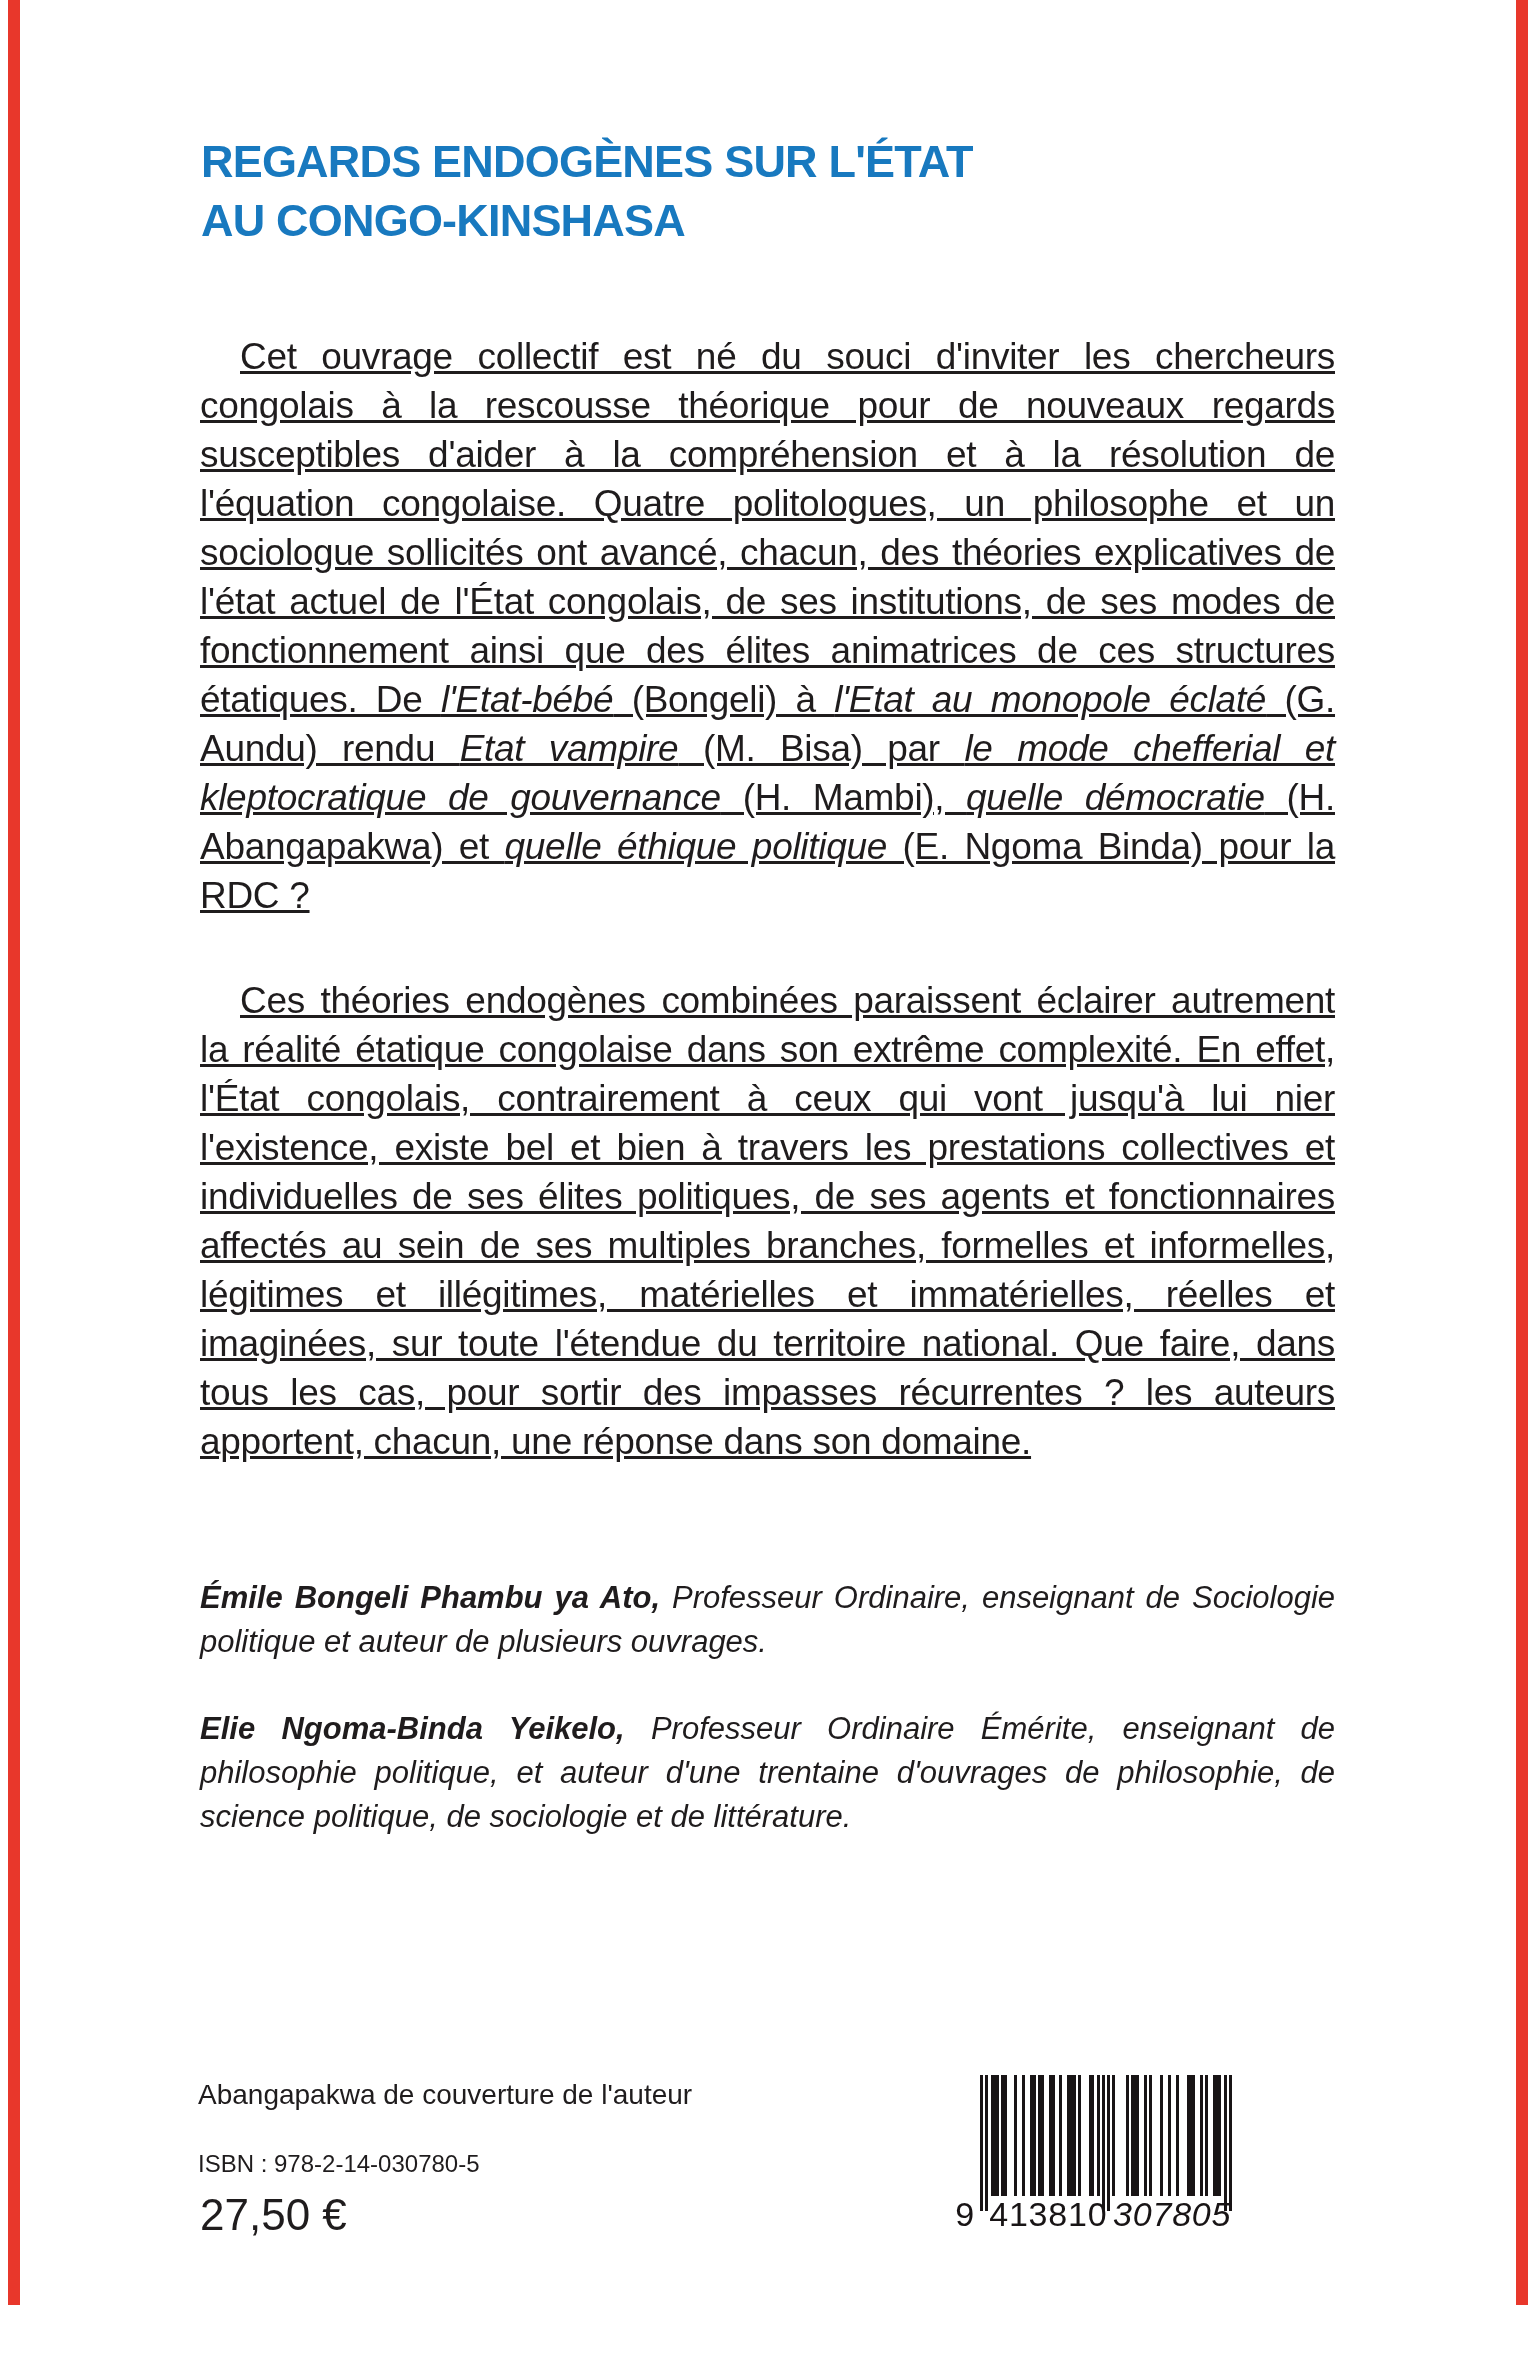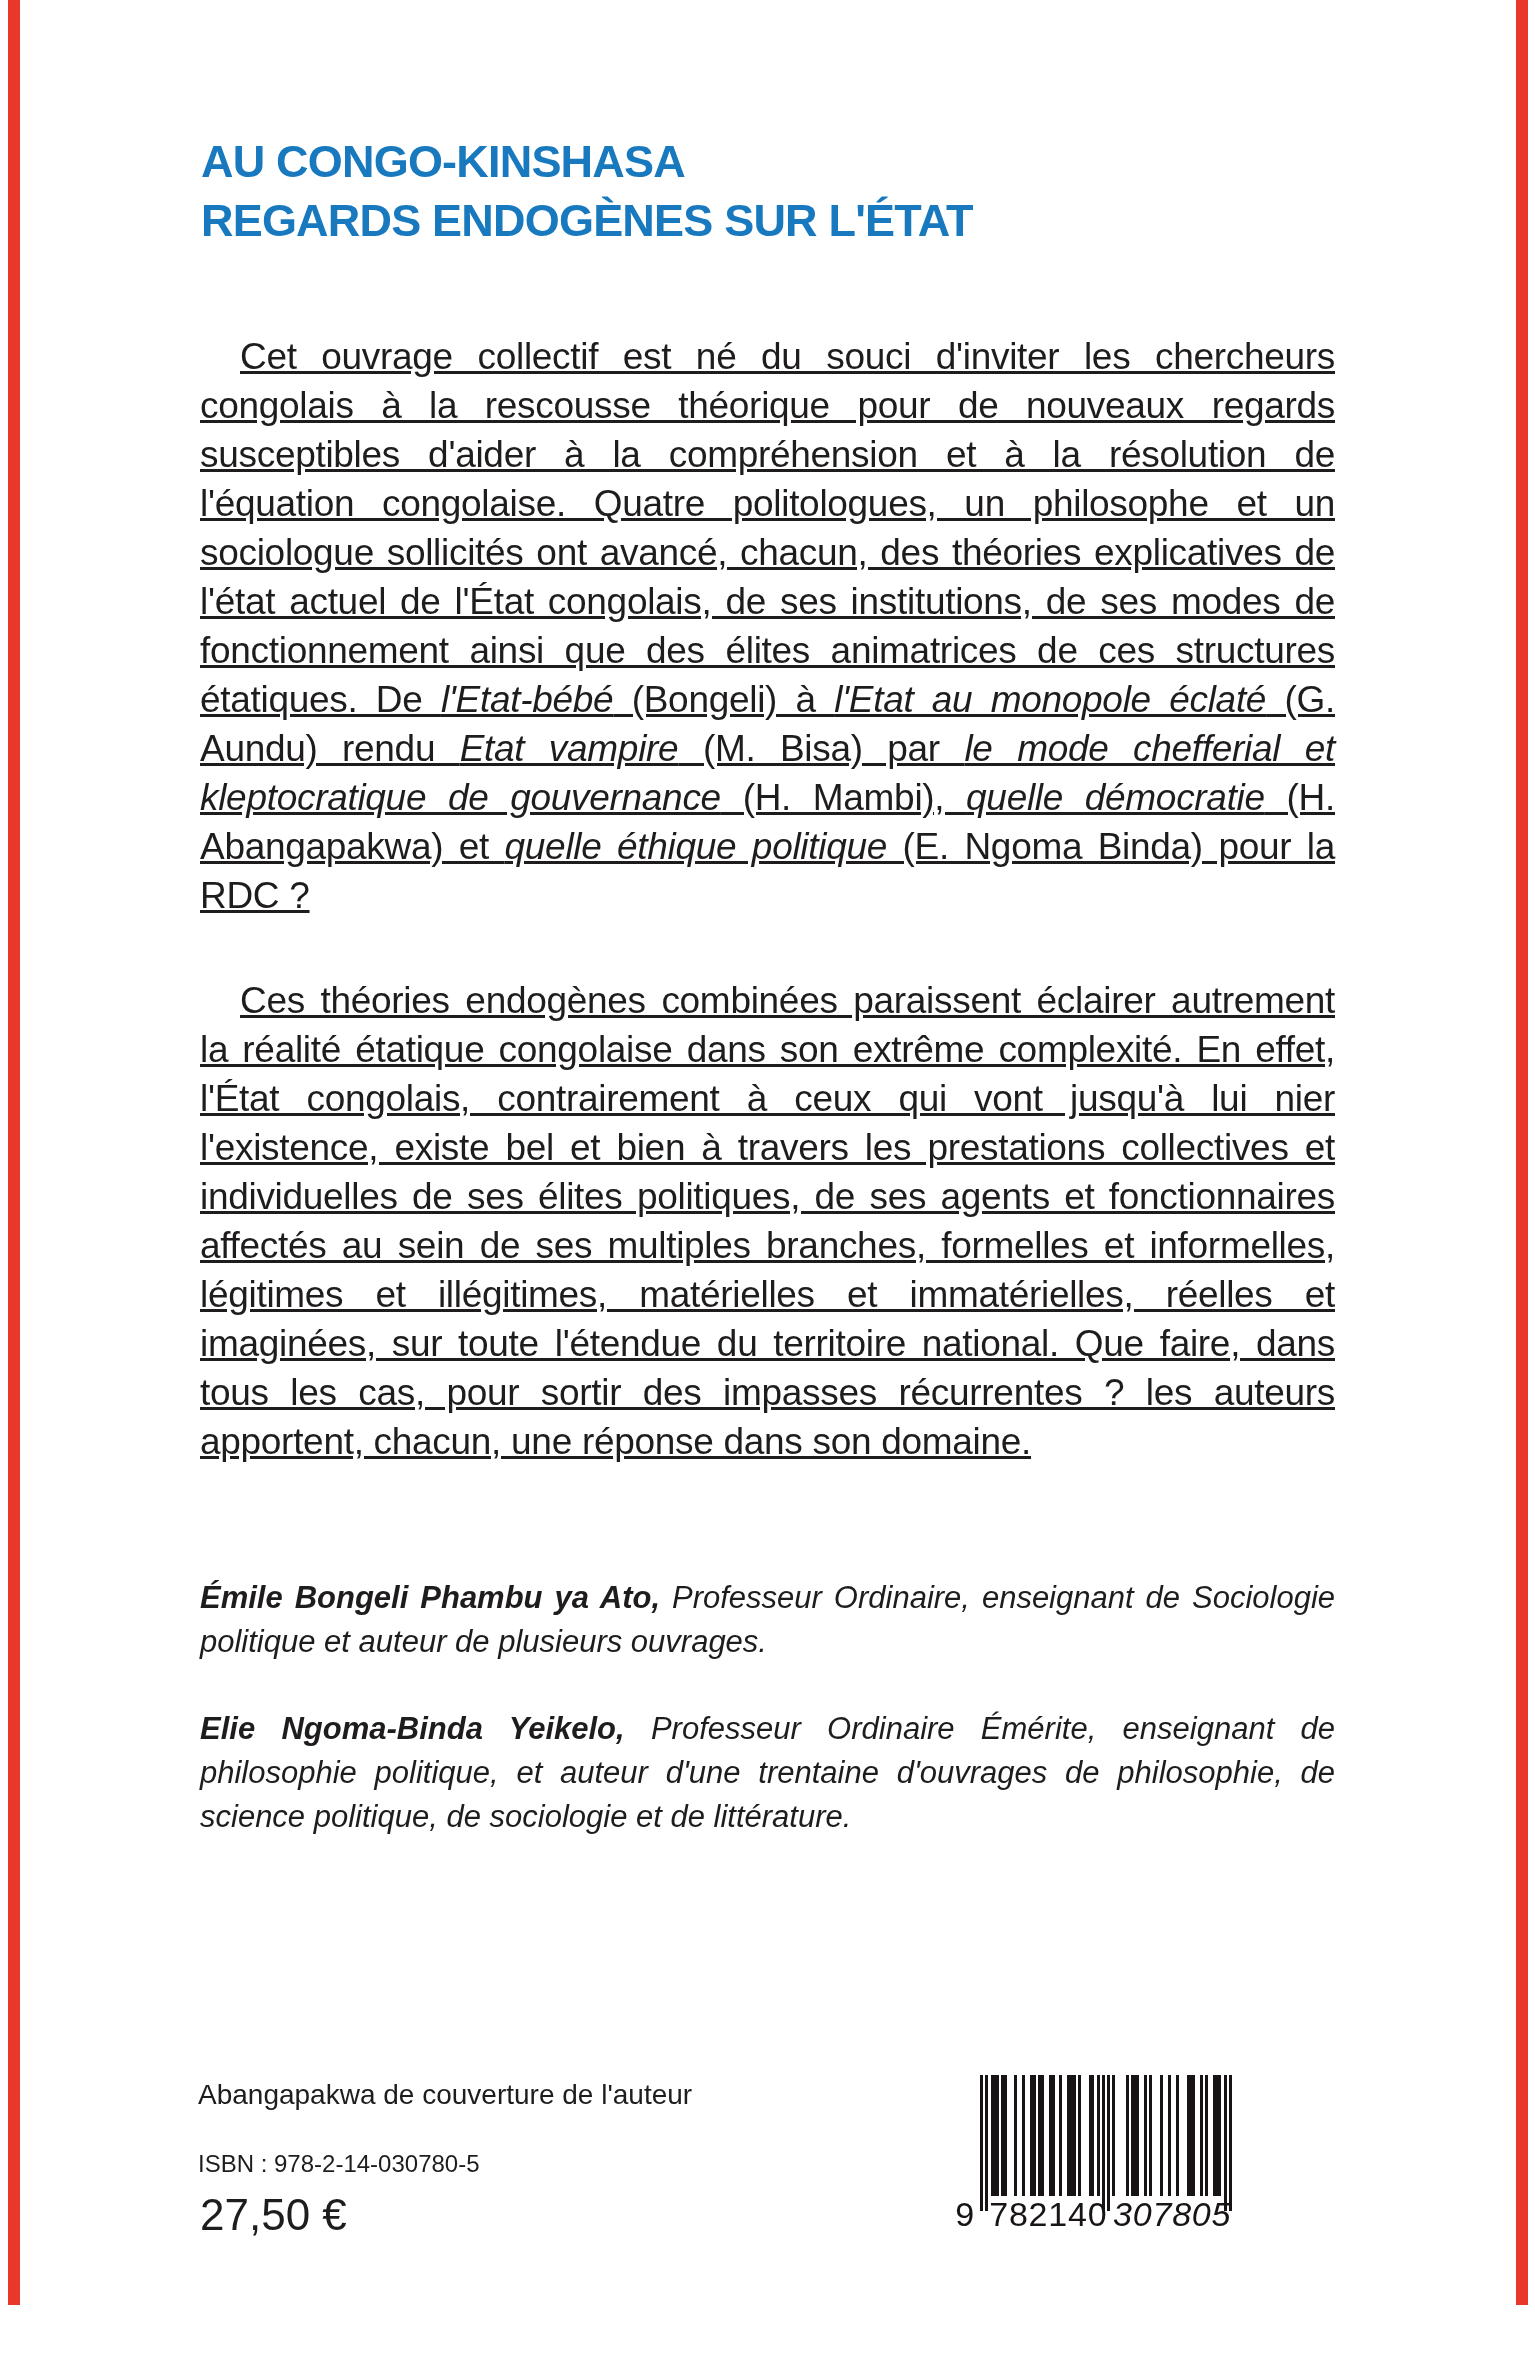--- a/index.html
+++ b/index.html
@@ -42,22 +42,22 @@
   #bc-left{left:9.2px;width:111px;text-align:center;}
   #bc-right{left:133px;width:111px;text-align:left;font-style:italic;}
 </style>
 </head>
 <body>
 
 <div id="edge-left" class="edge-stripe" style="background: rgb(232, 55, 43);"></div>
 <div id="edge-right" class="edge-stripe" style="background: rgb(232, 55, 43);"></div>
 
 <h1 class="title-block" style="color: rgb(24, 121, 191);">
+  <span class="title-line">REGARDS ENDOGÈNES SUR L'ÉTAT</span>
   <span class="title-line">AU CONGO-KINSHASA</span>
-  <span class="title-line">REGARDS ENDOGÈNES SUR L'ÉTAT</span>
 </h1>
 
 <p id="paragraph-1" class="body-par"><span>Cet ouvrage collectif est né du souci d'inviter les chercheurs congolais à la rescousse théorique pour de nouveaux regards susceptibles d'aider à la compréhension et à la résolution de l'équation congolaise. Quatre politologues, un philosophe et un sociologue sollicités ont avancé, chacun, des théories explicatives de l'état actuel de l'État congolais, de ses institutions, de ses modes de fonctionnement ainsi que des élites animatrices de ces structures étatiques. De </span><span class="seg-italic">l'Etat-bébé</span><span> (Bongeli) à </span><span class="seg-italic">l'Etat au monopole éclaté</span><span> (G. Aundu) rendu </span><span class="seg-italic">Etat vampire</span><span> (M. Bisa) par </span><span class="seg-italic">le mode chefferial et kleptocratique de gouvernance</span><span> (H. Mambi), </span><span class="seg-italic">quelle démocratie</span><span> (H. Abangapakwa) et </span><span class="seg-italic">quelle éthique politique</span><span> (E. Ngoma Binda) pour la RDC ?</span></p>
 <p id="paragraph-2" class="body-par"><span>Ces théories endogènes combinées paraissent éclairer autrement la réalité étatique congolaise dans son extrême complexité. En effet, l'État congolais, contrairement à ceux qui vont jusqu'à lui nier l'existence, existe bel et bien à travers les prestations collectives et individuelles de ses élites politiques, de ses agents et fonctionnaires affectés au sein de ses multiples branches, formelles et informelles, légitimes et illégitimes, matérielles et immatérielles, réelles et imaginées, sur toute l'étendue du territoire national. Que faire, dans tous les cas, pour sortir des impasses récurrentes ? les auteurs apportent, chacun, une réponse dans son domaine.</span></p>
 
 <p id="bio-1" class="bio"><span class="seg-bold">Émile Bongeli Phambu ya Ato,</span><span> Professeur Ordinaire, enseignant de Sociologie politique et auteur de plusieurs ouvrages.</span></p>
 <p id="bio-2" class="bio"><span class="seg-bold">Elie Ngoma-Binda Yeikelo,</span><span> Professeur Ordinaire Émérite, enseignant de philosophie politique, et auteur d'une trentaine d'ouvrages de philosophie, de science politique, de sociologie et de littérature.</span></p>
 
 <div class="credit-line">Abangapakwa de couverture de l'auteur</div>
 <div class="isbn-line">ISBN : 978-2-14-030780-5</div>
@@ -105,16 +105,16 @@
       <div class="bar" style="left: 212px; width: 3px; height: 121px;"></div>
       <div class="bar" style="left: 220px; width: 3px; height: 121px;"></div>
       <div class="bar" style="left: 225px; width: 3px; height: 121px;"></div>
       <div class="bar" style="left: 233px; width: 3px; height: 121px;"></div>
       <div class="bar" style="left: 236px; width: 3px; height: 121px;"></div>
       <div class="bar" style="left: 238px; width: 3px; height: 121px;"></div>
       <div class="bar" style="left: 244px; width: 3px; height: 136px;"></div>
       <div class="bar" style="left: 249px; width: 3px; height: 136px;"></div>
     </div>
   <span id="bc-first" class="bc-digit">9</span>
-  <span id="bc-left" class="bc-digit">782140</span>
+  <span id="bc-left" class="bc-digit">413810</span>
   <span id="bc-right" class="bc-digit">307805</span>
 </div>
 
 
 </body></html>

